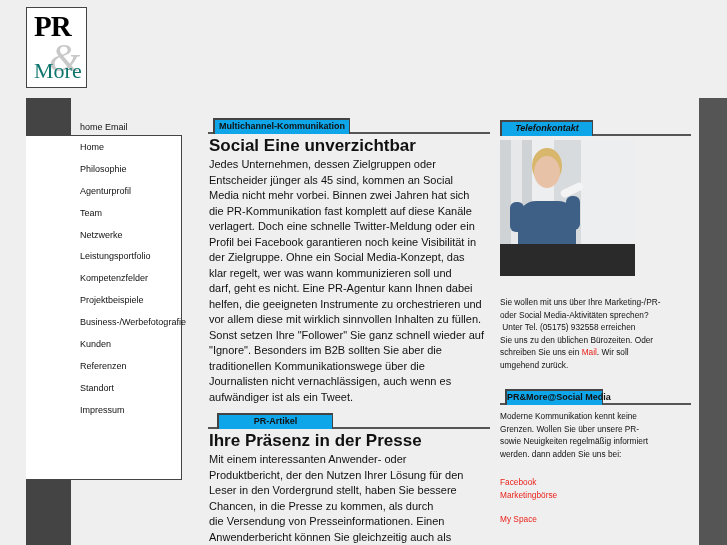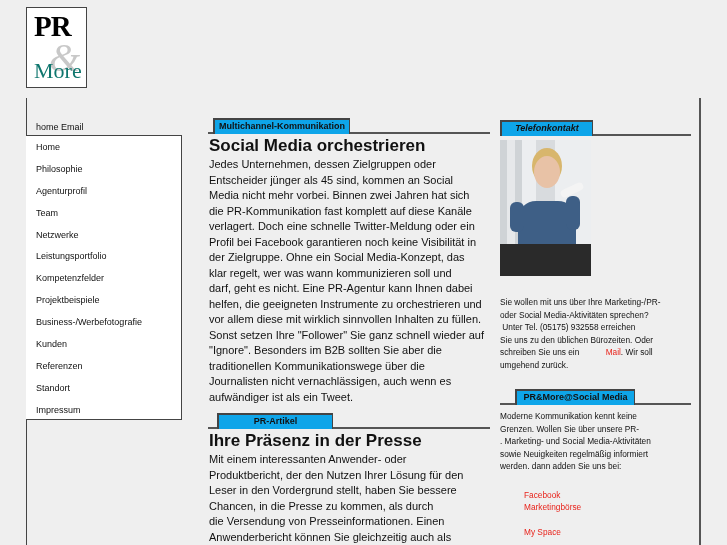--- a/index.html
+++ b/index.html
@@ -3,37 +3,37 @@
 <meta charset="utf-8">
 <style>
   html, body { margin:0; padding:0; }
   body {
     width:727px; height:545px; overflow:hidden;
     background:#efefef;
     font-family:"Liberation Sans", sans-serif;
     color:#111;
     position:relative;
   }
-  .abs { position:absolute; }
+  .abs { position:absolute;padding-left:44px; }
 
   
   #logo {
     left:26px; top:7px; width:61px; height:81px;
     border:1px solid #444; background:#fff; box-sizing:border-box;
     font-family:"Liberation Serif", serif; overflow:hidden;
   }
   #logo .pr { position:absolute; left:7px; top:2px; font-size:29px; font-weight:bold; color:#000; letter-spacing:-1px; }
   #logo .amp { position:absolute; left:22px; top:26px; font-size:40px; color:#c8c8c8; font-style:italic; }
   #logo .more { position:absolute; left:7px; top:50px; font-size:22px; color:#0f766e; }
 
   
   #left-frame-line { left:26px; top:98px; width:1px; height:447px; background:#444; }
   #home-email { left:36px; top:122px; font-size:9px;text-align:center; }
   #nav-box {
-    left:26px; top:135px; width:156px; height:285px;
+    left:26px; top:135px; width:156px; height:345px;
     background:#fff; border-top:1px solid #444; border-right:1px solid #444; border-bottom:1px solid #444;
     box-sizing:border-box;
   }
   #nav-box ul { list-style:none; margin:0; padding:0; }
   #nav-box li {
     height:21.9px; line-height:22px; padding-left:10px; font-size:9px; cursor:pointer;
   }
 
   
   .tabhead { position:absolute; height:18px; }
@@ -54,21 +54,21 @@
     background:linear-gradient(90deg,#cfd3d6 0 8%,#e6e8ea 8% 16%,#cfd3d6 16% 24%,#eceef0 24% 40%,#d8dbde 40% 60%,#eceef0 60% 100%);
   }
   #photo .desk { position:absolute; left:0; bottom:0; width:100%; height:32px; background:#2a2a2a; }
   #photo .shirt { position:absolute; left:18px; bottom:15px; width:58px; height:60px; background:#3e5f86; border-radius:18px 18px 6px 6px; }
   #photo .head { position:absolute; left:34px; top:16px; width:26px; height:32px; background:#e8c2a6; border-radius:50%; box-shadow:0 -6px 0 2px #d8b66c; }
   #photo .armL { position:absolute; left:10px; top:62px; width:14px; height:30px; background:#3e5f86; border-radius:6px; }
   #photo .armR { position:absolute; left:66px; top:56px; width:14px; height:34px; background:#3e5f86; border-radius:6px; }
   #photo .phone { position:absolute; left:60px; top:46px; width:24px; height:8px; background:#f4f4f4; border-radius:4px; transform:rotate(-25deg); }
 
   .small-text { position:absolute; font-size:8.3px; line-height:12.5px; margin:0; }
-  .red { color:#e8231b; cursor:pointer;margin-left:24px; }
+  .red { color:#e8231b; cursor:pointer; }
 </style>
 </head>
 <body>
 
 <div id="logo" class="abs">
   <span class="pr">PR</span>
   <span class="amp">&amp;</span>
   <span class="more">More</span>
 </div>
 
@@ -89,21 +89,21 @@
     <li>Referenzen</li>
     <li>Standort</li>
     <li>Impressum</li>
   </ul>
 </nav>
 
 <div class="tabhead" style="left:208px; top:116px; width:282px;">
   <div class="baseline"></div>
   <div class="tab" style="left:5px; width:137px;">Multichannel-Kommunikation</div>
 </div>
-<h2 class="title" style="left:209px; top:136px;">Social Media orchestrieren</h2>
+<h2 class="title" style="left:209px; top:136px;">Social Eine unverzichtbar</h2>
 <div class="body-text" style="left:209px; top:157px; width:285px;">
   <div>Jedes Unternehmen, dessen Zielgruppen oder</div>
   <div>Entscheider jünger als 45 sind, kommen an Social</div>
   <div>Media nicht mehr vorbei. Binnen zwei Jahren hat sich</div>
   <div>die PR-Kommunikation fast komplett auf diese Kanäle</div>
   <div>verlagert. Doch eine schnelle Twitter-Meldung oder ein</div>
   <div>Profil bei Facebook garantieren noch keine Visibilität in</div>
   <div>der Zielgruppe. Ohne ein Social Media-Konzept, das</div>
   <div>klar regelt, wer was wann kommunizieren soll und</div>
   <div>darf, geht es nicht. Eine PR-Agentur kann Ihnen dabei</div>
@@ -150,27 +150,26 @@
   <div>Sie wollen mit uns über Ihre Marketing-/PR-</div>
   <div>oder Social Media-Aktivitäten sprechen?</div>
   <div style="white-space:pre;"> Unter Tel. (05175) 932558 erreichen</div>
   <div>Sie uns zu den üblichen Bürozeiten. Oder</div>
   <div><span>schreiben Sie uns ein </span><span class="red">Mail</span><span>. Wir soll</span></div>
   <div>umgehend zurück.</div>
 </div>
 
 <div class="tabhead" style="left:500px; top:387px; width:191px;">
   <div class="baseline"></div>
-  <div class="tab" style="left:15px; width:120px;margin-top:33px;">PR&amp;More@Social Media</div>
+  <div class="tab" style="left:5px; width:98px;margin-top:33px;">PR&amp;More@Social Media</div>
 </div>
 
 <div class="small-text" style="left:500px; top:410px; width:195px;">
   <div>Moderne Kommunikation kennt keine</div>
   <div>Grenzen. Wollen Sie über unsere PR-</div>
-  <div>. Marketing- und Social Media-Aktivitäten</div>
   <div>sowie Neuigkeiten regelmäßig informiert</div>
   <div>werden. dann adden Sie uns bei:</div>
   <div style="height:16px;"></div>
   <div class="red">Facebook</div>
   <div class="red">Marketingbörse</div>
   <div style="height:12px;"></div>
   <div class="red">My Space</div>
 </div>
 
 </body></html>

